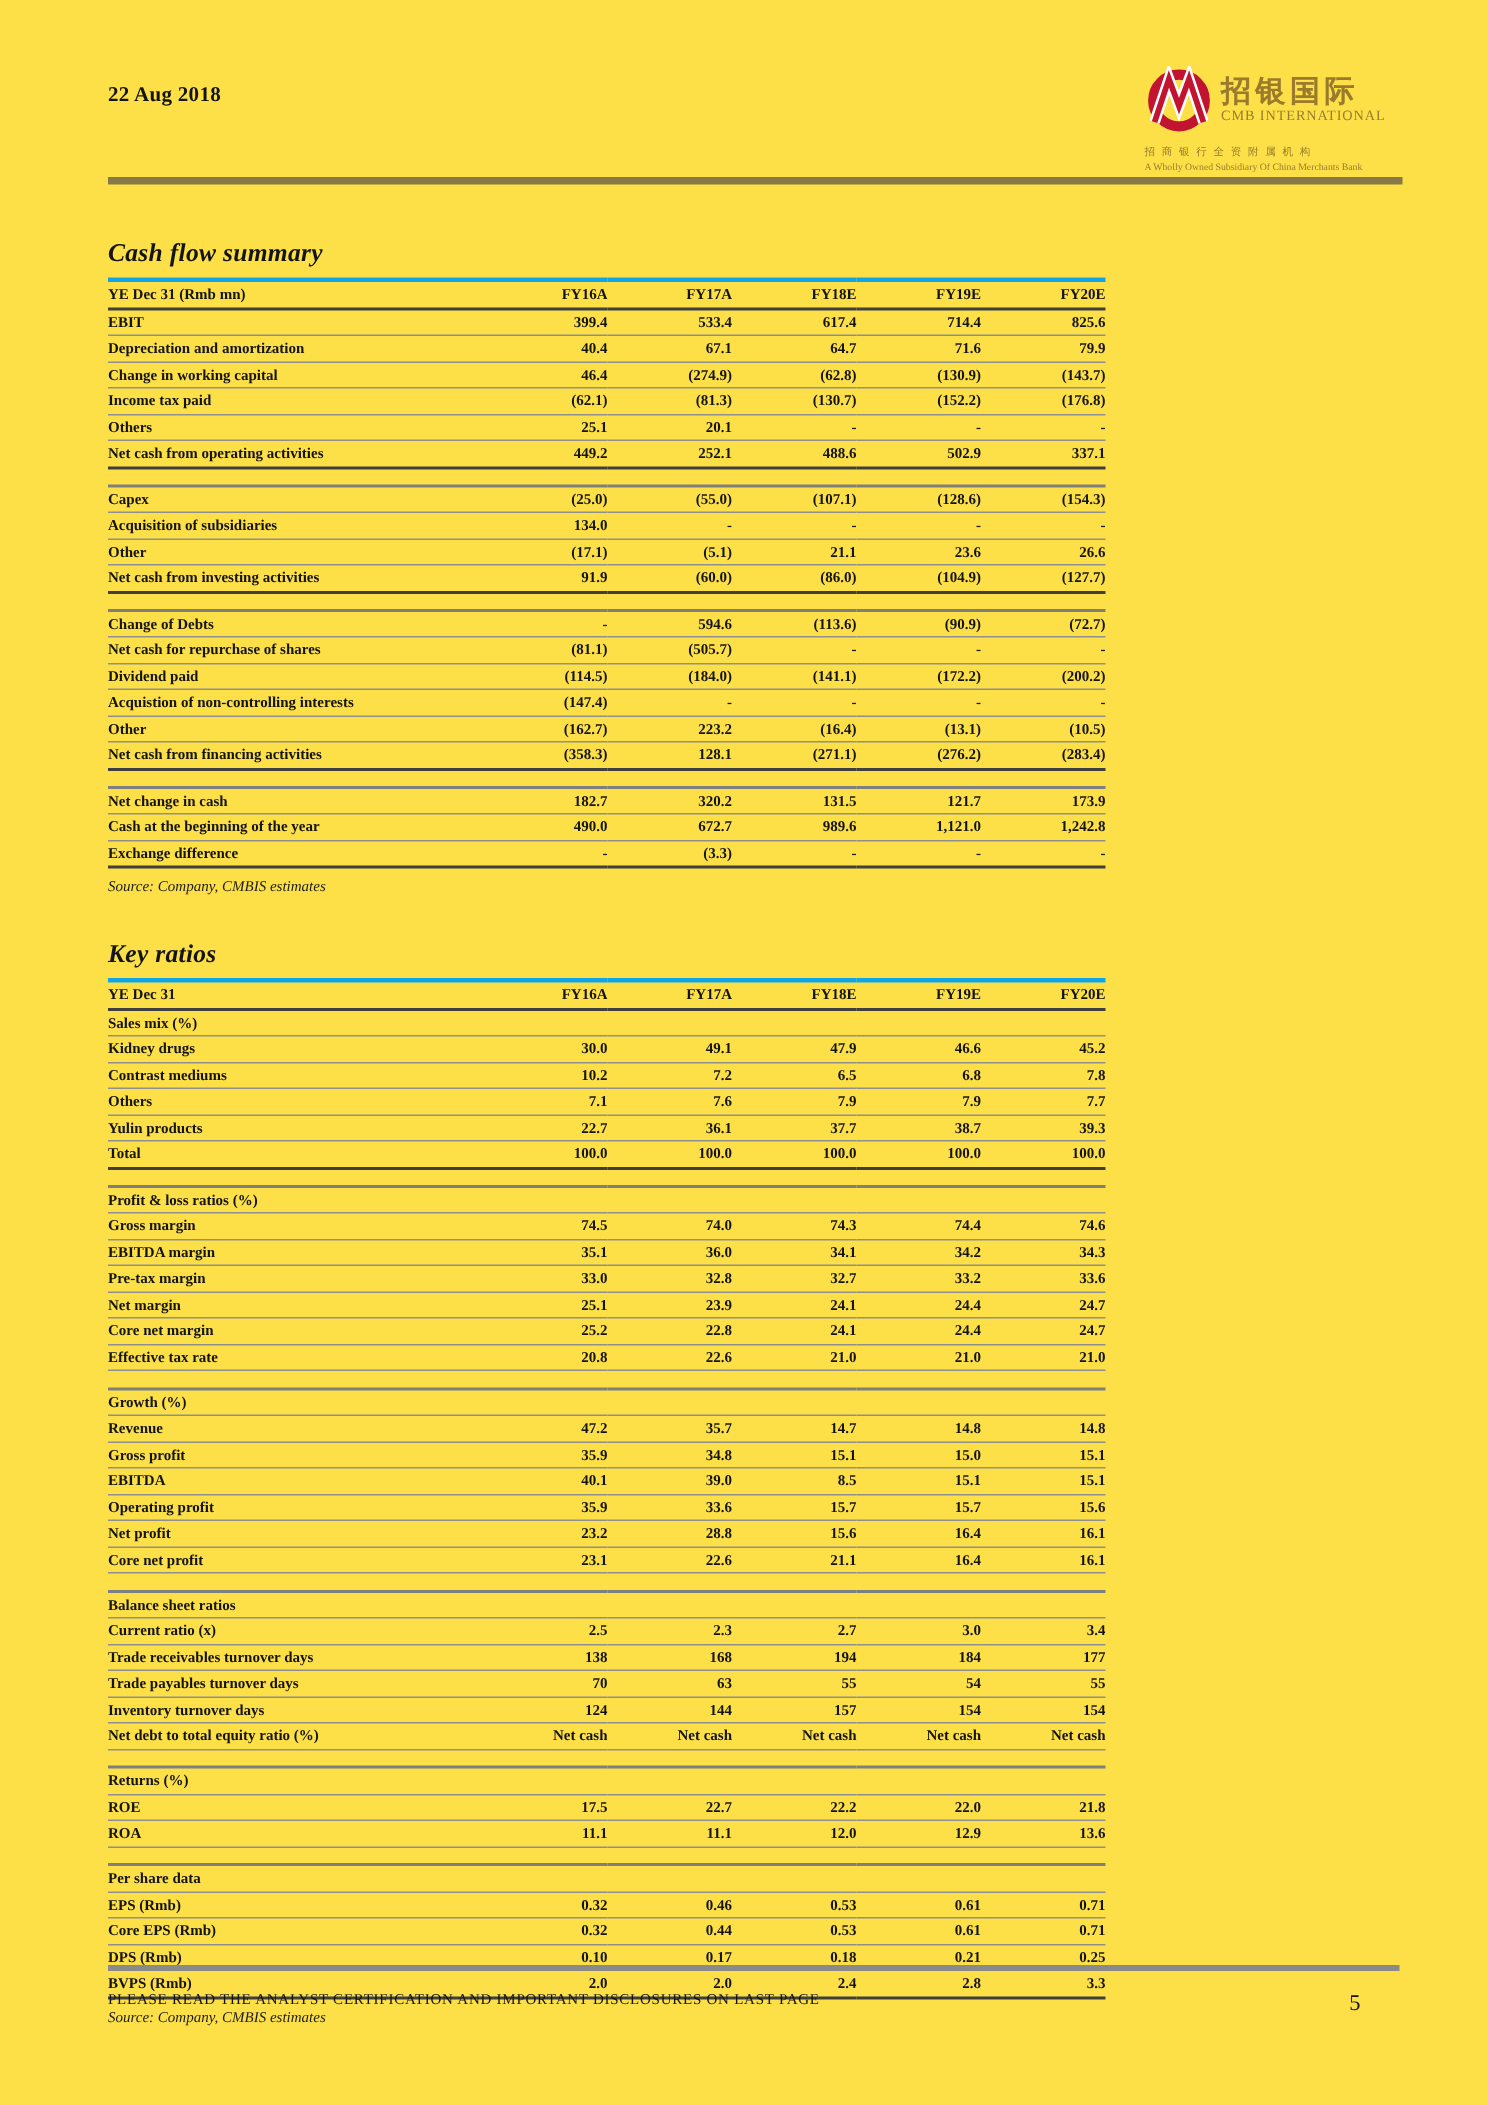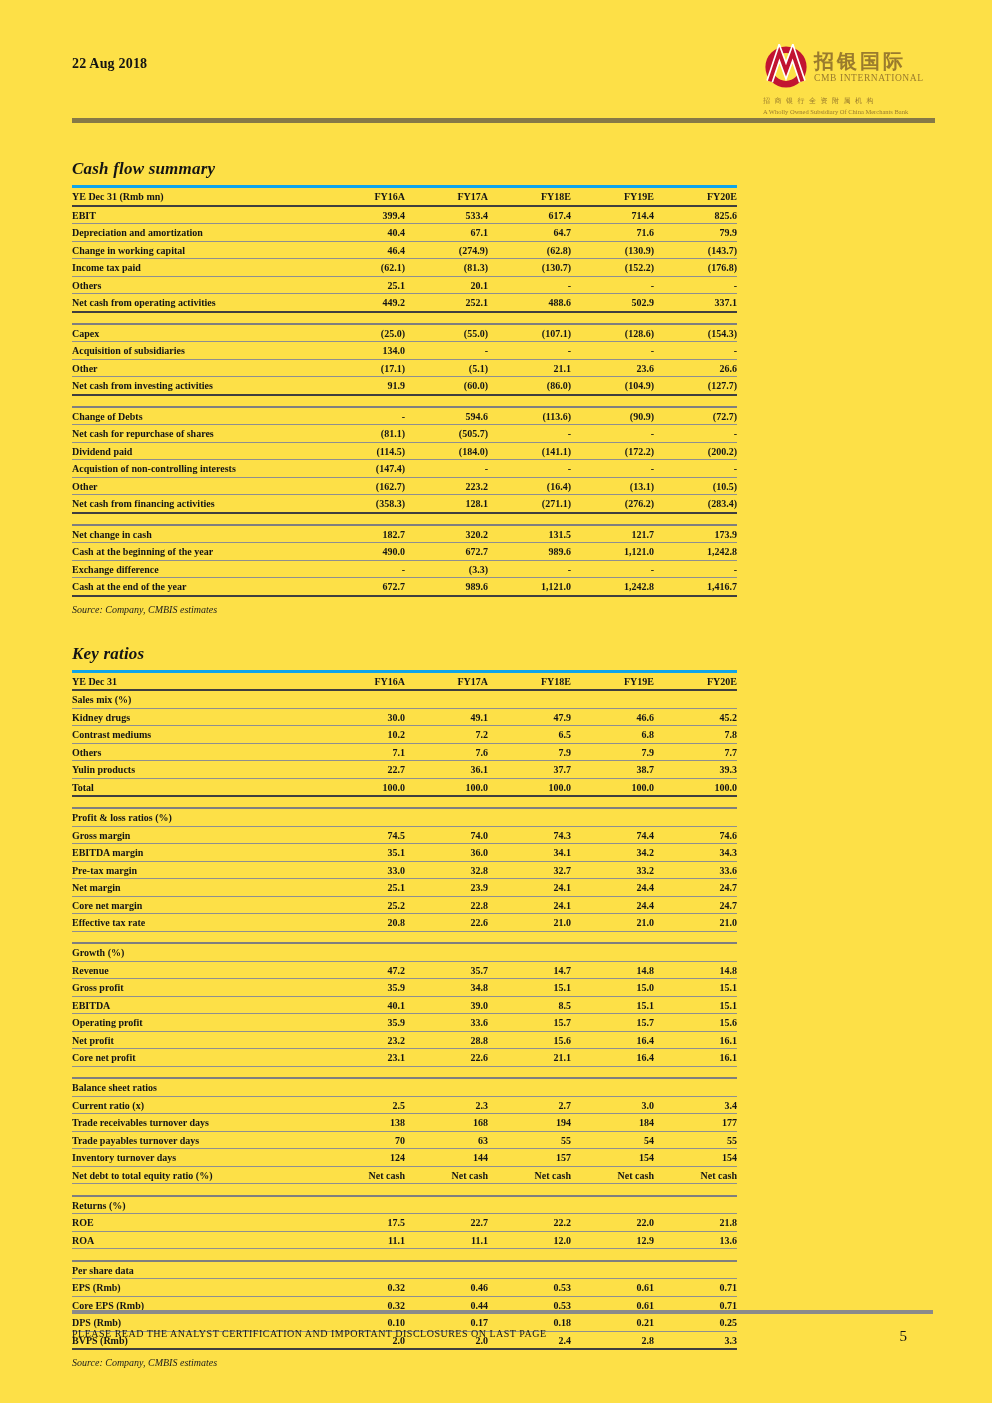--- a/index.html
+++ b/index.html
@@ -246,28 +246,20 @@
               <td class="num">1,242.8</td>
             </tr>
             <tr class="data">
               <td>Exchange difference</td>
               <td class="num">-</td>
               <td class="num">(3.3)</td>
               <td class="num">-</td>
               <td class="num">-</td>
               <td class="num">-</td>
             </tr>
-            <tr class="total">
-              <td>Cash at the end of the year</td>
-              <td class="num">672.7</td>
-              <td class="num">989.6</td>
-              <td class="num">1,121.0</td>
-              <td class="num">1,242.8</td>
-              <td class="num">1,416.7</td>
-            </tr>
           </tbody>
         </table>
       <div class="source">Source: Company, CMBIS estimates</div>
     </div>
 
     <div>
       <div class="sec-title second">Key ratios</div>
       <table class="report">
           <colgroup>
             <col style="width: 250px;">

